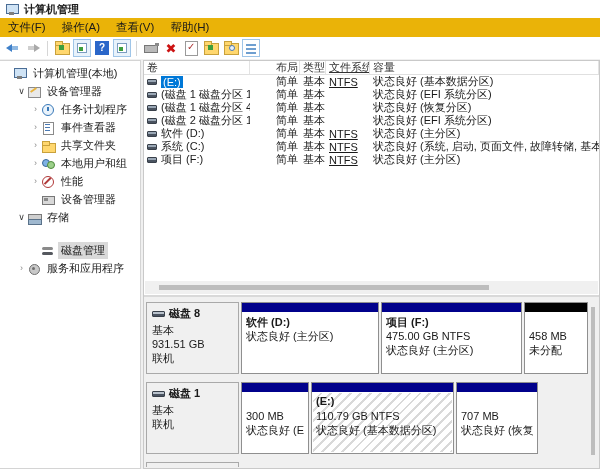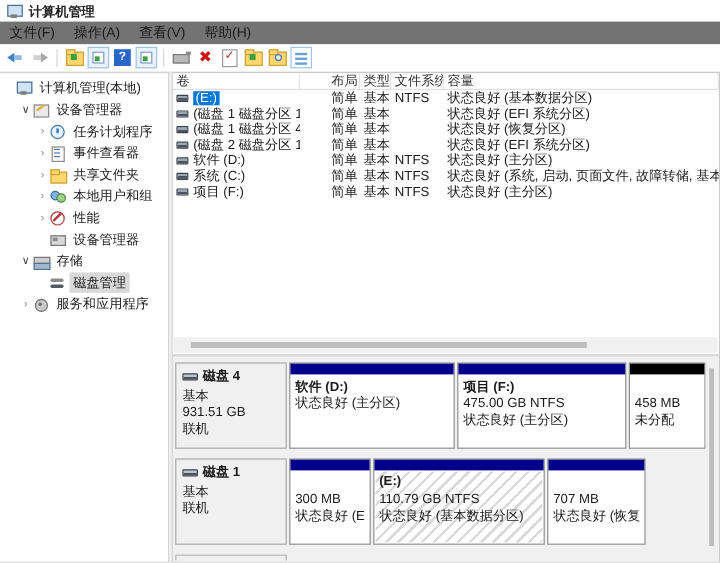--- a/index.html
+++ b/index.html
@@ -6,21 +6,21 @@
   html,body { width:600px; height:469px; overflow:hidden; }
   body { font-family:"Liberation Sans","DejaVu Sans",sans-serif; font-size:11px; color:#1a1a1a; background:#f0f0f0; }
   .window { width:600px; height:469px; background:#ffffff; display:flex; flex-direction:column; }
 
   
   .titlebar { height:18px; display:flex; align-items:center; padding-left:5px; background:#ffffff; flex:none;font-weight:bold; }
   .titlebar .app-icon { margin-right:5px; }
   .title-text { font-size:11px; color:#222; }
 
   
-  .menubar { height:19px; display:flex; align-items:center; background:#737373; flex:none; font-size:11.5px; }
+  .menubar { height:19px; display:flex; align-items:center; background:#eab308; flex:none; font-size:11.5px; }
   .menu-item { padding:2px 8px; cursor:default; }
 
   
   .toolbar { height:22px; display:flex; align-items:center; background:#ffffff; padding-left:3px; flex:none; }
   .tb-sep { width:1px; height:15px; background:#d6d6d6; margin:0 4px; }
   .tbicon { width:18px; height:18px; margin:0 1px; position:relative; display:inline-flex; align-items:center; justify-content:center; }
 
   .back-icon::before { content:""; position:absolute; left:2px; top:5px; border-top:4px solid transparent; border-bottom:4px solid transparent; border-right:6px solid #3f80c9; }
   .back-icon::after { content:""; position:absolute; left:8px; top:7px; width:6px; height:4px; background:#8fb8e2; }
   .forward-icon::before { content:""; position:absolute; right:2px; top:5px; border-top:4px solid transparent; border-bottom:4px solid transparent; border-left:6px solid #a9a9a9; }
@@ -84,21 +84,21 @@
   
   .content { flex:1; display:flex; flex-direction:column; margin-left:2px; border:1px solid #c9c9c9; background:#fff; min-width:0; }
 
   
   .volume-pane { height:234px; flex:none; position:relative; background:#fff; overflow:hidden; }
   .vtable { width:100%; }
   .vrow { display:flex; height:13px; align-items:center; }
   .vrow-header { height:14px; border-bottom:1px solid #e0e0e0; color:#333; }
   .vcell { white-space:nowrap; overflow:hidden; padding:0 3px; flex:none; height:100%; display:flex; align-items:center; }
   .vrow-header .vcell { border-right:1px solid #e3e3e3; }
-  .c0{width:106px;} .c1{width:27px;margin-left:23px;} .c2{width:26px;} .c3{width:44px;} .c4{width:234px;} .c5{flex:1 1 auto; min-width:0;}
+  .c0{width:106px;} .c1{width:27px;margin-left:23px;} .c2{width:26px;} .c3{width:44px;text-decoration:underline;} .c4{width:234px;} .c5{flex:1 1 auto; min-width:0;}
   .vol-icon { width:10px; height:6px; flex:none; margin-right:4px; border-radius:1px; background:linear-gradient(#9aa7b5 0 2px, #4a5360 2px); border:1px solid #39404a; }
   .vol-label.selected { background:#0078d7; color:#fff; padding:0 2px; }
   .hscroll { position:absolute; left:1px; right:1px; bottom:1px; height:13px; background:#f0f0f0; }
   .hscroll .thumb { position:absolute; left:14px; top:4px; width:330px; height:5px; background:#bdbdbd; }
 
   
   .graph-pane { flex:1; background:#f0f0f0; border-top:2px solid #d9d9d9; position:relative; padding:5px 12px 0 2px; overflow:hidden; min-height:0; }
   .disk-row { display:flex; margin-bottom:8px; }
   .disk-info { width:93px; flex:none; border:1px solid #a9a9a9; background:#f0f0f0; padding:3px 5px; margin-right:2px; }
   .disk-name { display:flex; align-items:center; font-weight:bold; margin-bottom:2px; }
@@ -196,21 +196,21 @@
         <div class="tree-row" style="padding-left: 30px;">
           <span class="tree-expander"></span>
           <span class="ticon device-manager-icon"></span>
           <span class="tree-label">设备管理器</span>
         </div>
         <div class="tree-row" style="padding-left: 16px;">
           <span class="tree-expander expanded">∨</span>
           <span class="ticon storage-icon"></span>
           <span class="tree-label">存储</span>
         </div>
-        <div class="tree-row" style="padding-left: 30px;">
+        <div class="tree-row" style="padding-left: 30px; margin-top: 15px;">
           <span class="tree-expander"></span>
           <span class="ticon disk-management-icon"></span>
           <span class="tree-label selected">磁盘管理</span>
         </div>
         <div class="tree-row" style="padding-left: 16px;">
           <span class="tree-expander">›</span>
           <span class="ticon services-icon"></span>
           <span class="tree-label">服务和应用程序</span>
         </div>
       </div>
@@ -310,21 +310,21 @@
           <div class="thumb"></div>
         </div>
       </div>
 
       <div class="graph-pane">
         <div>
             <div class="disk-row">
               <div class="disk-info">
                 <div class="disk-name">
                   <span class="disk-icon"></span>
-                  <span>磁盘 4</span>
+                  <span>磁盘 8</span>
                 </div>
                 <div class="line">基本</div>
                 <div class="line">931.51 GB</div>
                 <div class="line">联机</div>
               </div>
               <div class="partitions">
                 <div class="partition" style="width: 138px; height: 72px;">
                   <div class="part-bar" style="background: rgb(0, 0, 139);"></div>
                   <div class="part-body">
                     <div class="part-title">软件  (D:)</div>

